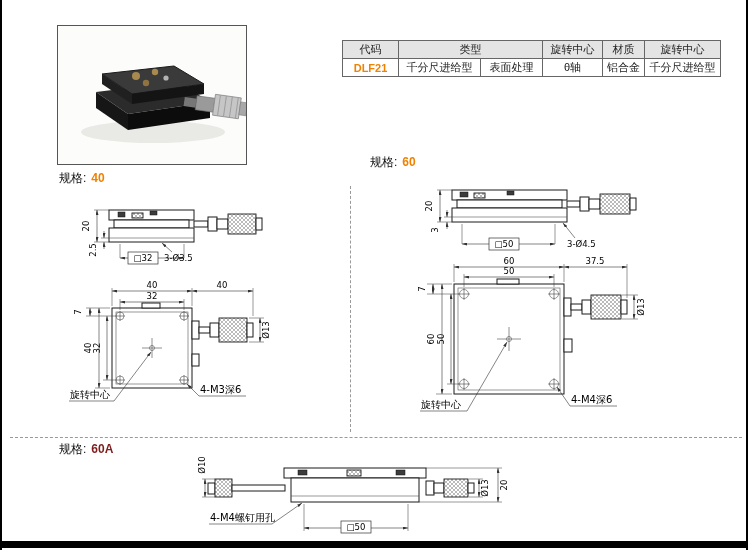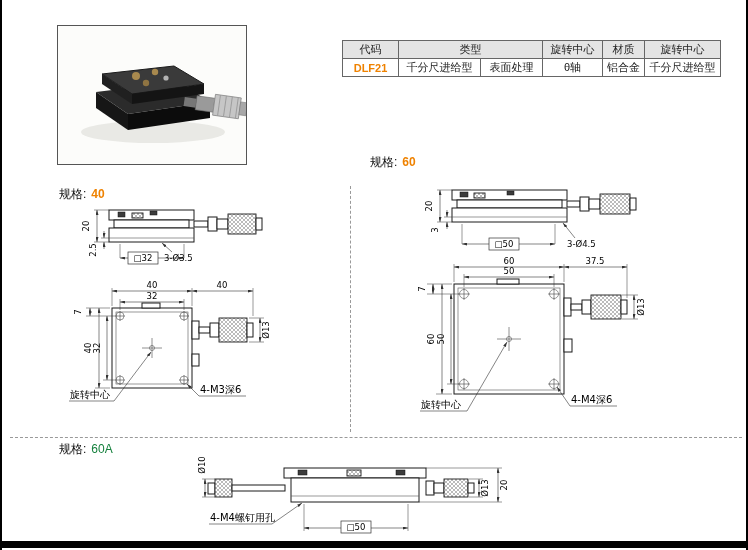--- a/index.html
+++ b/index.html
@@ -7,21 +7,21 @@
   body { font-family:"Liberation Sans","DejaVu Sans",sans-serif; }
   .page { position:relative; width:748px; height:550px; background:#fff; overflow:hidden;
           border-left:2px solid #000; border-right:2px solid #000; }
   .footer-bar { position:absolute; left:0; right:0; bottom:2px; height:7px; background:#000; }
 
   .photo-box { position:absolute; left:55px; top:25px; width:190px; height:140px;
                border:1px solid #555; background:#fff; }
 
   .spec-label { position:absolute; font-size:12px; color:#111; white-space:nowrap; }
   .spec-label .val { color:#ef8200; font-weight:bold; margin-left:5px; }
-  .spec-label .val.dark { color:#15803d; font-weight:normal; }
+  .spec-label .val.dark { color:#7f1d1d; font-weight:bold; }
 
   table.spec { position:absolute; left:340px; top:40px; border-collapse:collapse;
                font-size:11px; table-layout:fixed; }
   table.spec th, table.spec td { border:1px solid #666; text-align:center; padding:1px 2px;
                height:18px; overflow:hidden; white-space:nowrap; font-weight:normal; color:#222;margin-top:31px; }
   table.spec th { background:#e4e4e4; }
   table.spec td.code { color:#ef8200; font-weight:bold; }
 
   .vsep { position:absolute; left:348px; top:186px; height:246px; border-left:1px dashed #999; }
   .hsep { position:absolute; left:8px; top:437px; width:732px; border-top:1px dashed #999; }
@@ -109,21 +109,21 @@
       <td class="code">DLF21</td>
       <td>千分尺进给型</td>
       <td>表面处理</td>
       <td>θ轴</td>
       <td>铝合金</td>
       <td>千分尺进给型</td>
     </tr>
   </tbody>
     </table>
 
-  <div class="spec-label" style="left:57px; top:186px">
+  <div class="spec-label" style="left:57px; top:170px">
     <span>规格:</span><span class="val">40</span>
   </div>
   <div class="spec-label" style="left:368px; top:154px">
     <span>规格:</span><span class="val">60</span>
   </div>
   <div class="spec-label" style="left:57px; top:441px">
     <span>规格:</span><span class="val dark">60A</span>
   </div>
 
   <div class="vsep"></div>

